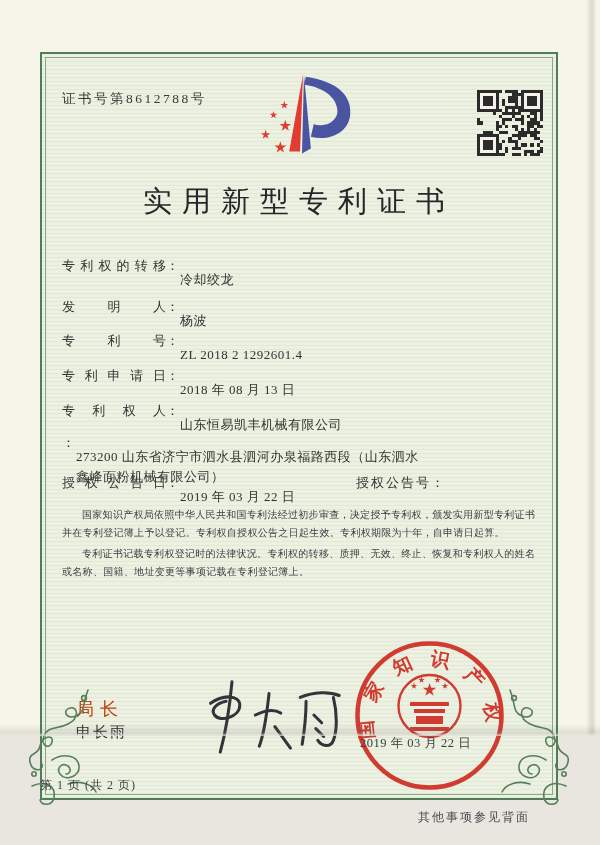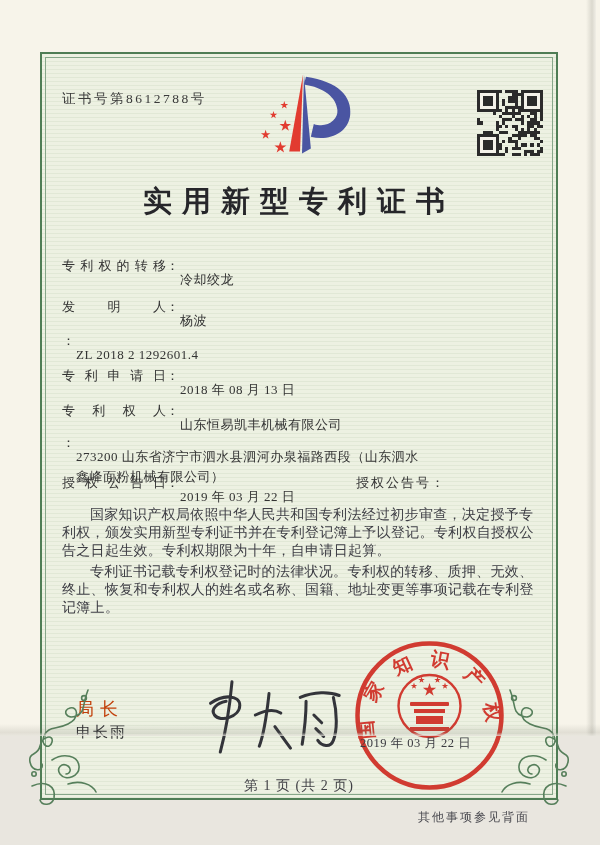--- a/index.html
+++ b/index.html
@@ -24,38 +24,38 @@
     box-sizing:border-box;
   }
   .frame::before{
     content:"";position:absolute;left:3px;top:3px;right:3px;bottom:3px;
     border:1px solid #86a789;pointer-events:none;
   }
   .cert-no{position:absolute;left:62px;top:90px;font-size:13.5px;letter-spacing:2.5px;color:#3a3a3a;}
   .logo{position:absolute;left:243px;top:58px;width:118px;height:118px;}
   .qr{position:absolute;left:477px;top:90px;width:66px;height:66px;}
   .title{position:absolute;left:40px;top:182px;width:518px;text-align:center;
-    font-size:29px;font-weight:700;letter-spacing:10px;color:#26262a;}
+    font-size:29px;font-weight:400;letter-spacing:10px;color:#26262a;}
   .fields{position:absolute;left:62px;top:256px;width:470px;font-size:13px;color:#333;}
   .frow{position:absolute;left:0;display:flex;align-items:flex-start;line-height:20px;}
   .flabel{display:inline-block;width:104px;text-align:justify;text-align-last:justify;color:#333;}
   .fcolon{display:inline-block;width:14px;}
   .fvalue{display:inline-block;max-width:345px;letter-spacing:.5px;margin-top:14px;}
   .pair2{margin-left:26px;display:flex;justify-content:center;}
-  .paras{position:absolute;left:62px;top:506px;width:478px;font-size:14px;
+  .paras{position:absolute;left:62px;top:506px;width:478px;font-size:10px;
     line-height:18px;color:#3d3d44;}
   .paras p{margin:0 0 3px 0;text-indent:2em;letter-spacing:.3px;}
   .signer-title{position:absolute;left:76px;top:697px;font-size:18px;letter-spacing:6px;color:#c2410c;}
   .signer-name{position:absolute;left:76px;top:723px;font-size:15px;letter-spacing:2px;color:#2e2e32;}
   .signature{position:absolute;left:196px;top:676px;width:148px;height:78px;}
   .seal{position:absolute;left:352px;top:638px;width:155px;height:155px;opacity:.93;}
   .seal-date{position:absolute;left:360px;top:735px;width:150px;font-size:12.5px;
     letter-spacing:.5px;color:#3a3a40;}
-  .page-info{position:absolute;left:40px;top:777px;width:518px;text-align:center;
-    font-size:14px;letter-spacing:1px;color:#3f3f44;}
+  .page-info{position:absolute;left:40px;top:777px;width:518px;
+    font-size:12px;letter-spacing:1px;color:#3f3f44;}
   .footer-note{position:absolute;left:40px;top:809px;width:490px;text-align:right;
     font-size:12px;letter-spacing:2px;color:#4a4a50;}
   .orn{position:absolute;width:84px;height:122px;}
   .orn-bl{left:22px;top:688px;}
   .orn-br{left:492px;top:688px;transform:scaleX(-1);}
   .hidden-defs{position:absolute;width:0;height:0;overflow:hidden;}
 </style>
 </head>
 <body>
 
@@ -233,20 +233,21 @@
       <span class="flabel">专利权的转移</span>
         <span class="fcolon">：</span>
         <span class="fvalue">冷却绞龙</span>
     </div>
     <div class="frow" style="top:41px">
       <span class="flabel">发明人</span>
         <span class="fcolon">：</span>
         <span class="fvalue">杨波</span>
     </div>
     <div class="frow" style="top:75px">
+      <span class="flabel">专利号</span>
         <span class="fcolon">：</span>
         <span class="fvalue">ZL 2018 2 1292601.4</span>
     </div>
     <div class="frow" style="top:110px">
       <span class="flabel">专利申请日</span>
         <span class="fcolon">：</span>
         <span class="fvalue">2018 年 08 月 13 日</span>
     </div>
     <div class="frow" style="top:145px">
       <span class="flabel">专利权人</span>

